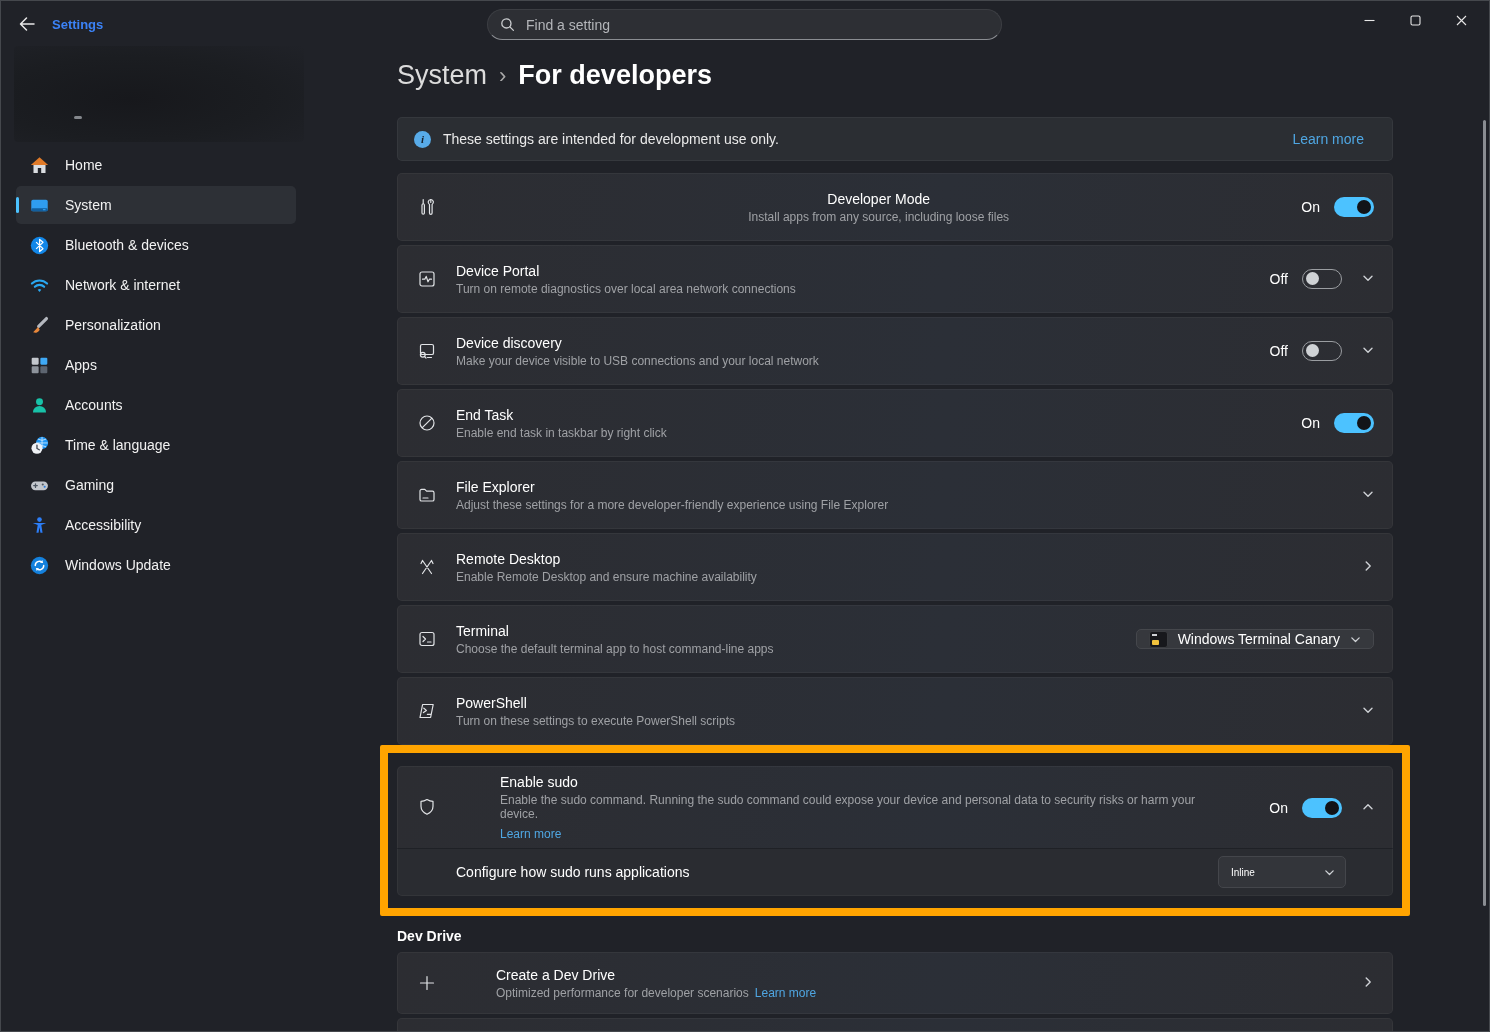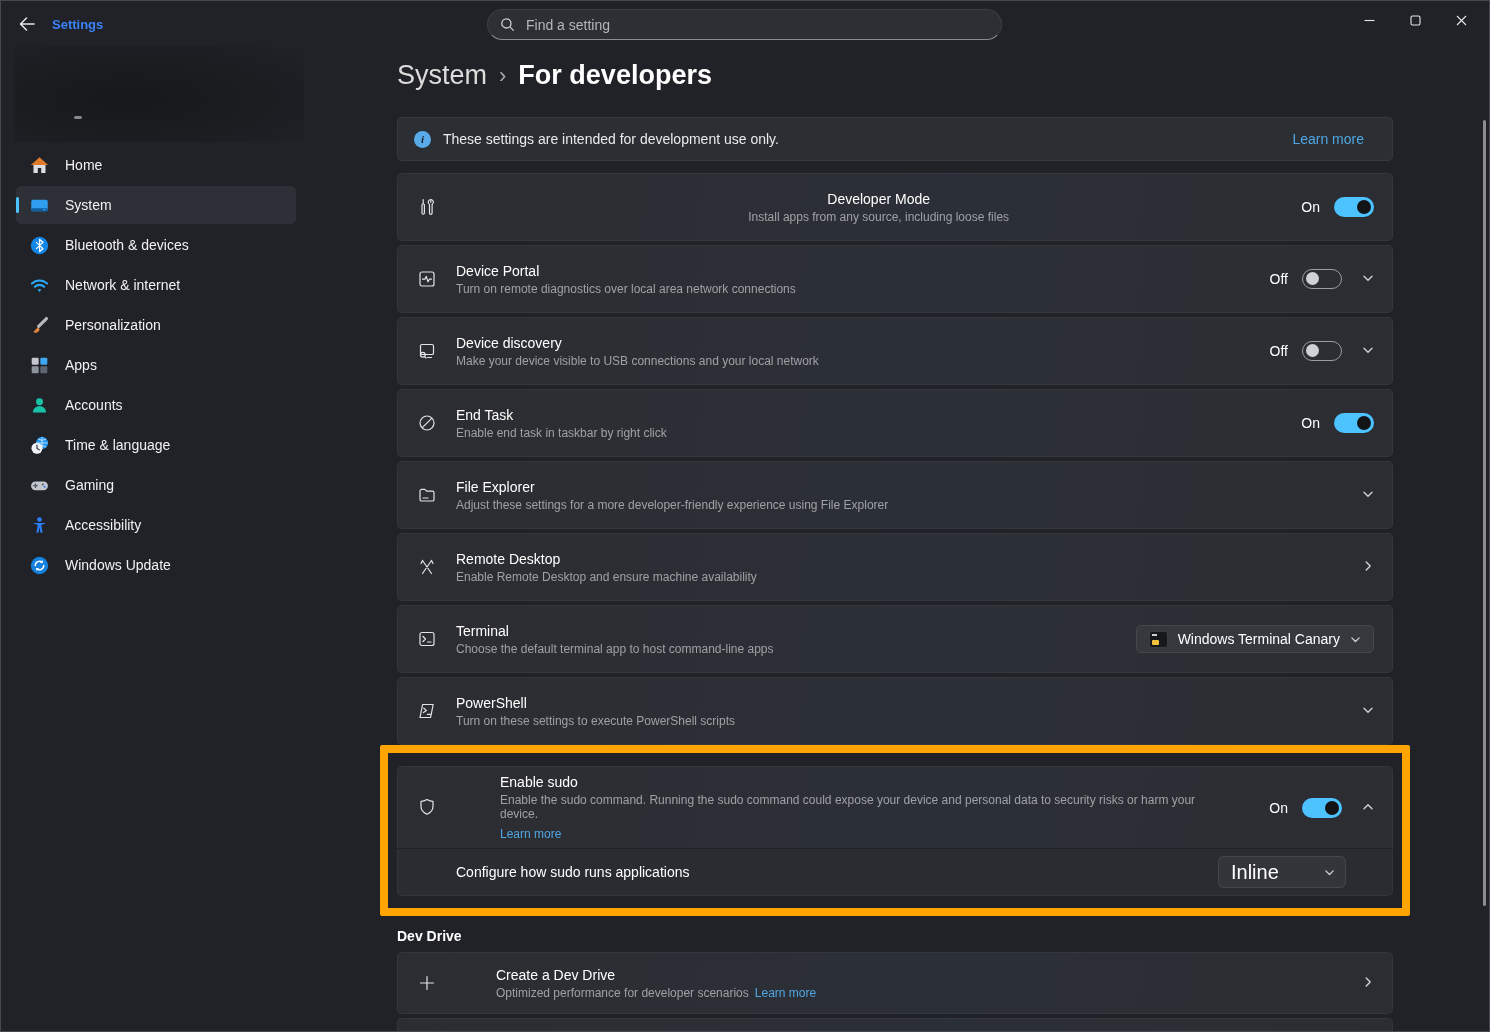--- a/index.html
+++ b/index.html
@@ -61,35 +61,35 @@
   .rt .s{font-size:12px;color:#9fa1a5;}
   .ctrl{display:flex;align-items:center;gap:14px;flex:none;}
   .state{font-size:14px;color:#ffffff;}
   .toggle{width:40px;height:20px;border-radius:11px;position:relative;display:inline-block;cursor:pointer;flex:none;box-sizing:border-box;}
   .toggle.on{background:#4CC2FF;}
   .toggle.on .knob{position:absolute;right:3px;top:3px;width:14px;height:14px;border-radius:50%;background:#121418;}
   .toggle.off{border:1px solid #9a9da1;background:transparent;}
   .toggle.off .knob{position:absolute;left:3px;top:2px;width:13px;height:13px;border-radius:50%;background:#cfd2d5;}
   .chev{flex:none;margin-left:6px;cursor:pointer;}
 
-  .dropdown{display:flex;align-items:center;gap:10px;height:28px;padding:0 12px;border-radius:5px;cursor:pointer;
+  .dropdown{display:flex;align-items:center;gap:10px;height:20px;padding:0 12px;border-radius:5px;cursor:pointer;
     background:#36383d;border:1px solid #45474c;color:#fff;font-size:14px;font-family:inherit;}
   .term-badge{width:17px;height:15px;border-radius:3px;background:#17181c;position:relative;flex:none;border:1px solid #3a3c40;}
   .term-badge::before{content:"";position:absolute;left:2px;top:2px;width:5px;height:2px;background:#cfd2d5;}
   .term-badge::after{content:"";position:absolute;left:2px;bottom:2px;width:7px;height:5px;border-radius:1px;background:#f2c23d;}
 
   
   .sudo-highlight{margin:0 -17px;border:8px solid #FFA400;border-radius:2px;padding:9px 9px 12px 9px;}
   .sudo-head{height:82px;margin-top:4px;border-radius:5px 5px 0 0;border-bottom:none;align-items:center;gap:44px;}
   .sudo-head .s{margin-bottom:3px;}
   .sudo-child{background:#2a2c31;border:1px solid rgba(255,255,255,.045);border-top:1px solid #1f2126;border-radius:0 0 5px 5px;
     height:48px;display:flex;align-items:center;box-sizing:border-box;padding:0 46px 0 58px;}
   .sudo-child .child-label{flex:1;font-size:14px;color:#ffffff;}
   .combo{display:flex;align-items:center;justify-content:space-between;width:128px;height:32px;padding:0 10px 0 12px;border-radius:5px;cursor:pointer;
-    background:#33353a;border:1px solid #44464b;color:#fff;font-size:20px;font-family:inherit;box-sizing:border-box;}
+    background:#33353a;border:1px solid #44464b;color:#fff;font-size:10px;font-family:inherit;box-sizing:border-box;}
 
   .sect{margin:12px 0 4px 0;font-size:14px;font-weight:700;color:#ffffff;}
   .card.create{height:62px;margin-top:4px;}
   .sub-inline{display:flex;gap:6px;align-items:baseline;}
   .scroll-thumb{position:absolute;left:1483px;top:120px;width:3px;height:786px;border-radius:2px;background:#8a8d92;cursor:pointer;}
 </style>
 </head>
 <body>
 
 <div>

